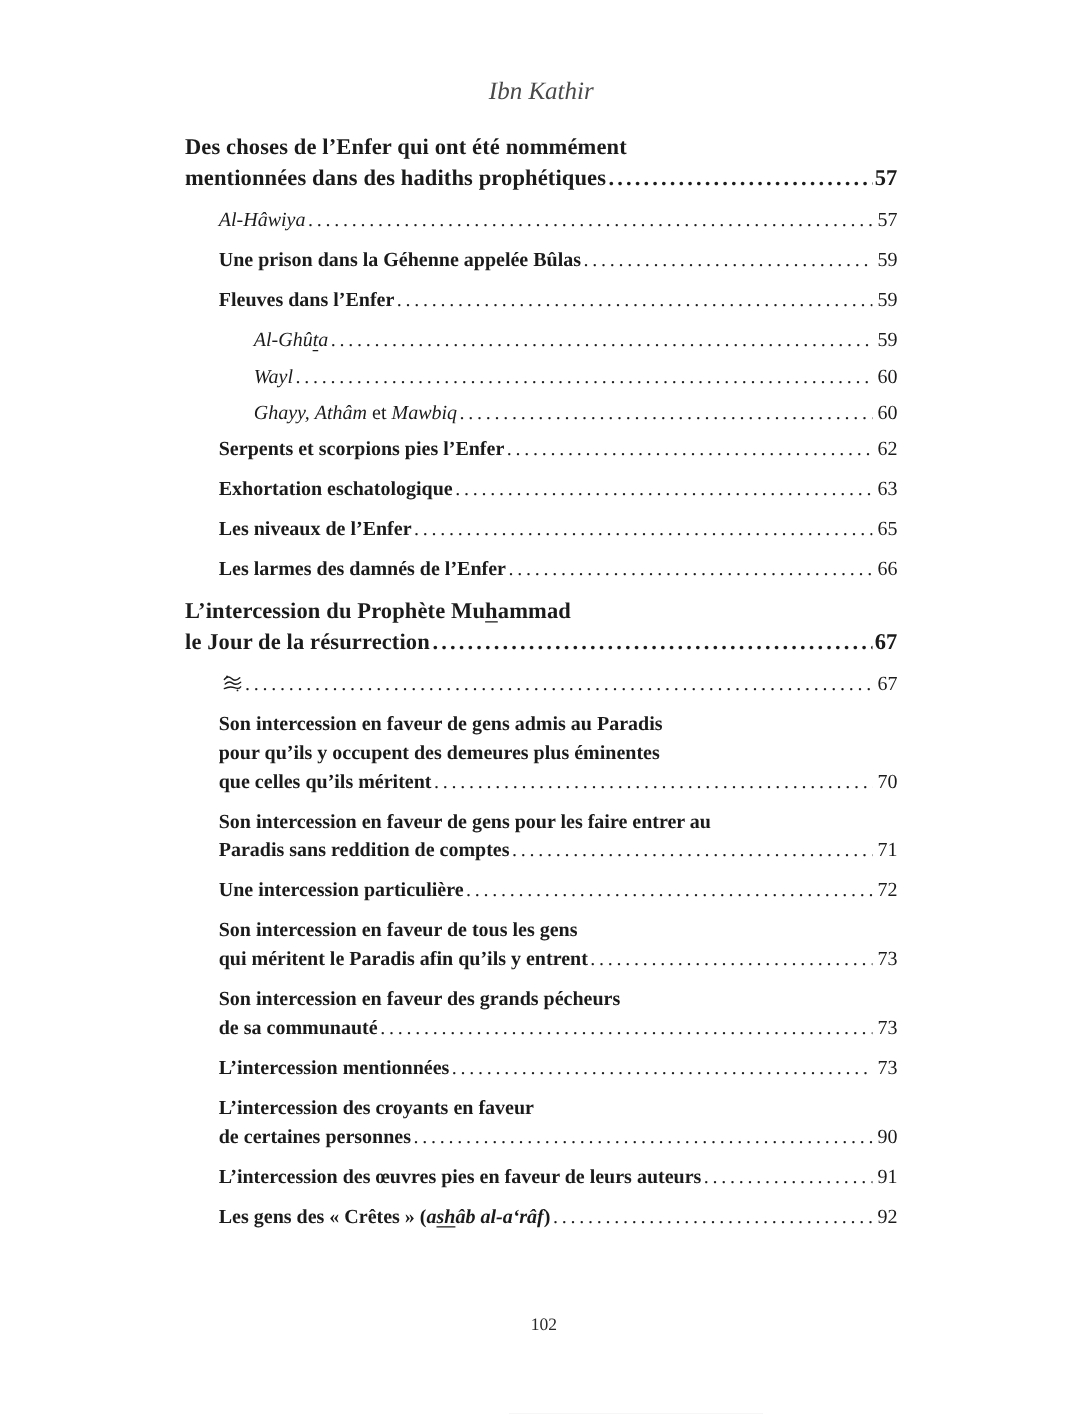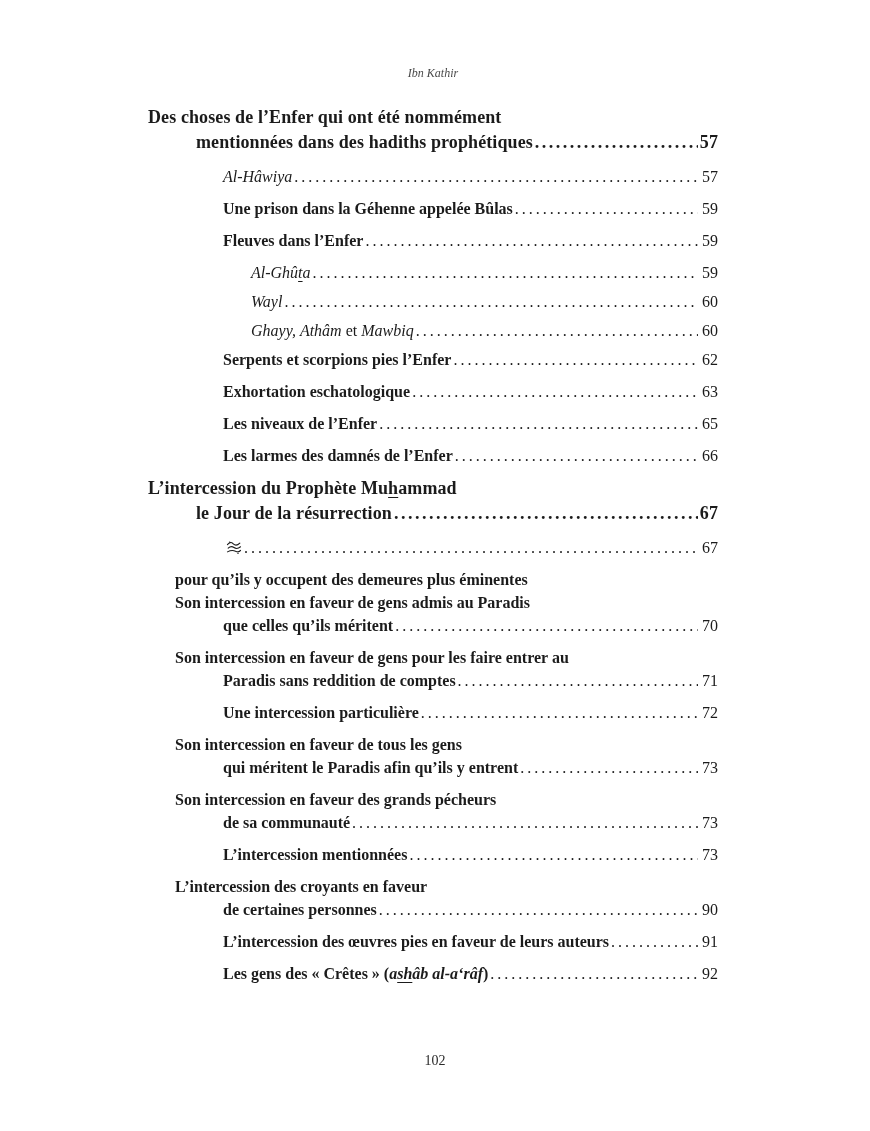--- a/index.html
+++ b/index.html
@@ -4,31 +4,31 @@
 <style>
   html,body{margin:0;padding:0;background:#e9e9e9;}
   .sheet{
     width:870px;height:1131px;box-sizing:border-box;position:relative;
     margin:0 auto;background:#ffffff;overflow:hidden;
     padding:62px 152px 0 148px;
     font-family:"Liberation Serif","DejaVu Serif",serif;
     color:#1b1b1b;
   }
   .running-header{
-    text-align:center;font-style:italic;font-size:12px;line-height:23px;
+    text-align:center;font-style:italic;font-size:20px;line-height:23px;
     color:#4a4a4a;margin-bottom:20px;
   }
   .toc{display:block;}
   .entry{font-size:16px;line-height:23px;margin-bottom:9px;}
   .entry.chapter{font-size:18px;line-height:25px;font-weight:700;margin-top:8px;margin-bottom:10px;letter-spacing:.1px;}
   .entry.l1{margin-left:27px;font-weight:700;}
   .entry.l1i{margin-left:27px;font-weight:400;}
   .entry.l2{margin-left:55px;font-weight:400;margin-bottom:6px;}
   .line{display:block;}
-  .line.leader{display:flex;align-items:center;margin-left:48px;}
+  .line.leader{display:flex;align-items:center;}
   .txt{flex:0 0 auto;white-space:nowrap;}
   .dots{
     flex:1 1 auto;overflow:hidden;white-space:nowrap;
     font-weight:400;letter-spacing:3px;padding-left:2px;font-style:normal;
   }
   .dots::after{content:"..................................................................................................................................................................";}
   .chapter .dots{font-weight:700;letter-spacing:2.5px;}
   .pg{flex:0 0 auto;font-weight:400;padding-left:4px;}
   .chapter .pg{font-weight:700;padding-left:2px;}
   .it{font-style:italic;}
@@ -141,22 +141,22 @@
                   <path d="M2 16 Q8 13 13 15 T20 14"></path>
                 </g>
                 <circle cx="5" cy="2.6" r="1" fill="#1b1b1b"></circle>
                 <circle cx="16.5" cy="18" r="1" fill="#1b1b1b"></circle>
               </svg></span></span>
           <span class="dots"></span>
           <span class="pg">67</span>
         </div>
       </div>
       <div class="entry l1">
+        <div class="line pre"><span class="">Son intercession en faveur de gens admis au Paradis</span></div>
         <div class="line pre"><span class="">pour qu’ils y occupent des demeures plus éminentes</span></div>
-        <div class="line pre"><span class="">Son intercession en faveur de gens admis au Paradis</span></div>
         <div class="line leader">
           <span class="txt"><span class="">que celles qu’ils méritent</span></span>
           <span class="dots"></span>
           <span class="pg">70</span>
         </div>
       </div>
       <div class="entry l1">
         <div class="line pre"><span class="">Son intercession en faveur de gens pour les faire entrer au</span></div>
         <div class="line leader">
           <span class="txt"><span class="">Paradis sans reddition de comptes</span></span>

